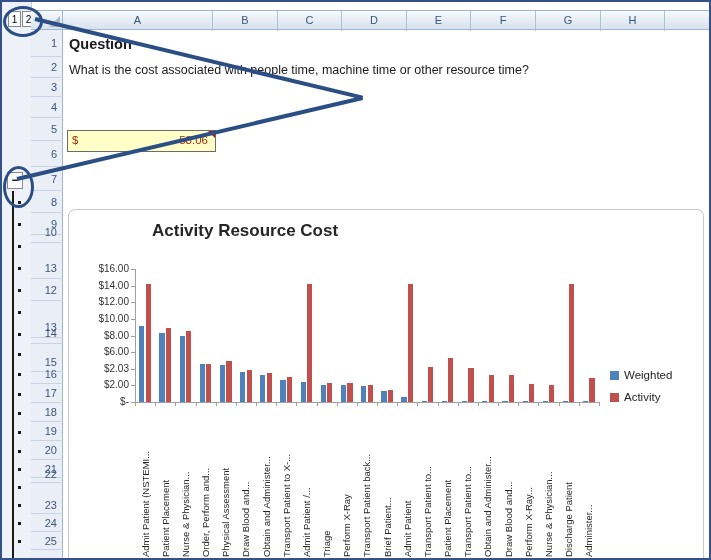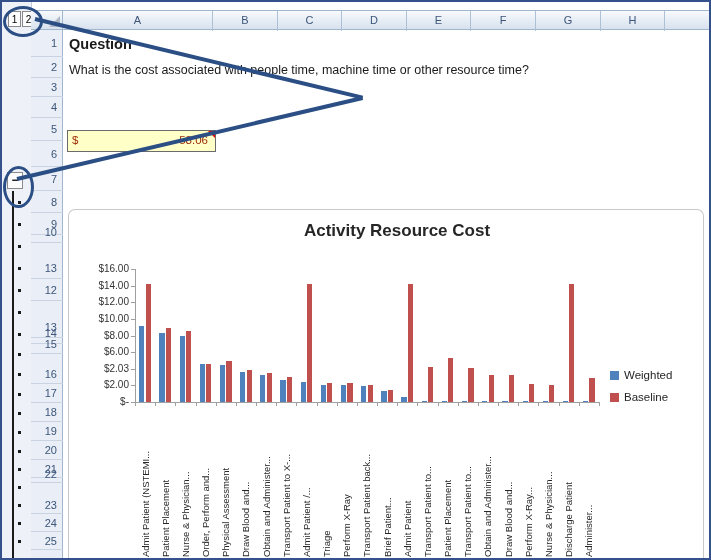--- a/index.html
+++ b/index.html
@@ -41,21 +41,21 @@
   .comment-tri{position:absolute;right:0;top:0;width:0;height:0;
                border-left:7px solid transparent;border-top:7px solid #E60000;}
   
   .leader{position:absolute;height:4px;background:#2B4F85;transform-origin:0 50%;}
   .callout{position:absolute;left:360px;top:88px;width:338px;height:80px;box-sizing:border-box;
            background:#4F81BD;border:2px solid #1F4373;box-shadow:4px 4px 0 #27497A;
            color:#fff;font-style:italic;font-size:12.3px;line-height:1.5;padding:8px 10px 8px 13px;}
   
   .chart-box{position:absolute;left:66px;top:207px;width:636px;height:349px;box-sizing:border-box;
              background:#fff;border:1px solid #C9C9C9;border-radius:7px 7px 0 0;border-bottom:none;}
-  .chart-title{position:absolute;left:150px;top:219px;width:490px;text-align:center;
+  .chart-title{position:absolute;left:150px;top:219px;width:490px;text-align:left;
                font-size:17px;font-weight:bold;color:#262626;}
   .axis{position:absolute;background:#9f9f9f;}
   .ytick-label{position:absolute;width:52px;text-align:right;font-size:10px;color:#333;}
   .ytick-mark{position:absolute;width:4px;height:1px;background:#9f9f9f;}
   .xtick-mark{position:absolute;width:1px;height:4px;background:#9f9f9f;}
   .bar{position:absolute;width:5.2px;}
   .xlabel{position:absolute;top:405px;width:15px;height:150px;overflow:hidden;font-size:9.5px;color:#262626;
           writing-mode:vertical-rl;transform:rotate(180deg);text-align:left;line-height:15px;white-space:nowrap;}
   .legend-item{position:absolute;left:608px;font-size:11.5px;color:#262626;line-height:12px;}
   .legend-swatch{display:inline-block;width:9px;height:9px;margin-right:5px;vertical-align:-1px;}
@@ -112,21 +112,21 @@
       <div class="row-header" style="top: 88px; height: 23px; line-height: 23px;">5</div>
       <div class="row-header" style="top: 111px; height: 26px; line-height: 26px;">6</div>
       <div class="row-header" style="top: 137px; height: 24px; line-height: 24px;">7</div>
       <div class="row-header" style="top: 161px; height: 22px; line-height: 22px;">8</div>
       <div class="row-header" style="top: 183px; height: 22px; line-height: 22px;">9</div>
       <div class="row-header" style="top: 191px; height: 22px; line-height: 22px;">10</div>
       <div class="row-header" style="top: 227px; height: 22px; line-height: 22px;">13</div>
       <div class="row-header" style="top: 249px; height: 22px; line-height: 22px;">12</div>
       <div class="row-header" style="top: 286px; height: 22px; line-height: 22px;">13</div>
       <div class="row-header" style="top: 293px; height: 21px; line-height: 21px;">14</div>
-      <div class="row-header" style="top: 304px; height: 20px; line-height: 20px;">15</div>
+      <div class="row-header" style="top: 322px; height: 20px; line-height: 20px;">15</div>
       <div class="row-header" style="top: 334px; height: 20px; line-height: 20px;">16</div>
       <div class="row-header" style="top: 354px; height: 19px; line-height: 19px;">17</div>
       <div class="row-header" style="top: 373px; height: 19px; line-height: 19px;">18</div>
       <div class="row-header" style="top: 392px; height: 19px; line-height: 19px;">19</div>
       <div class="row-header" style="top: 411px; height: 19px; line-height: 19px;">20</div>
       <div class="row-header" style="top: 430px; height: 18px; line-height: 18px;">21</div>
       <div class="row-header" style="top: 435px; height: 18px; line-height: 18px;">22</div>
       <div class="row-header" style="top: 466px; height: 18px; line-height: 18px;">23</div>
       <div class="row-header" style="top: 484px; height: 18px; line-height: 18px;">24</div>
       <div class="row-header" style="top: 502px; height: 18px; line-height: 18px;">25</div>
@@ -263,16 +263,16 @@
       <div class="xlabel" style="left: 458.305px;">Transport Patient to...</div>
       <div class="xlabel" style="left: 478.475px;">Obtain and Administer...</div>
       <div class="xlabel" style="left: 498.645px;">Draw Blood and...</div>
       <div class="xlabel" style="left: 518.815px;">Perform X-Ray...</div>
       <div class="xlabel" style="left: 538.985px;">Nurse &amp; Physician...</div>
       <div class="xlabel" style="left: 559.155px;">Discharge Patient</div>
       <div class="xlabel" style="left: 579.325px;">Administer...</div>
     </div>
   <div id="chartLegend">
       <div class="legend-item" style="top: 367px;"><span class="legend-swatch" style="background: rgb(79, 129, 189);"></span><span>Weighted</span></div>
-      <div class="legend-item" style="top: 389px;"><span class="legend-swatch" style="background: rgb(192, 80, 77);"></span><span>Baseline</span></div>
+      <div class="legend-item" style="top: 389px;"><span class="legend-swatch" style="background: rgb(192, 80, 77);"></span><span>Activity</span></div>
     </div>
 
 </div>
 
 </body></html>

